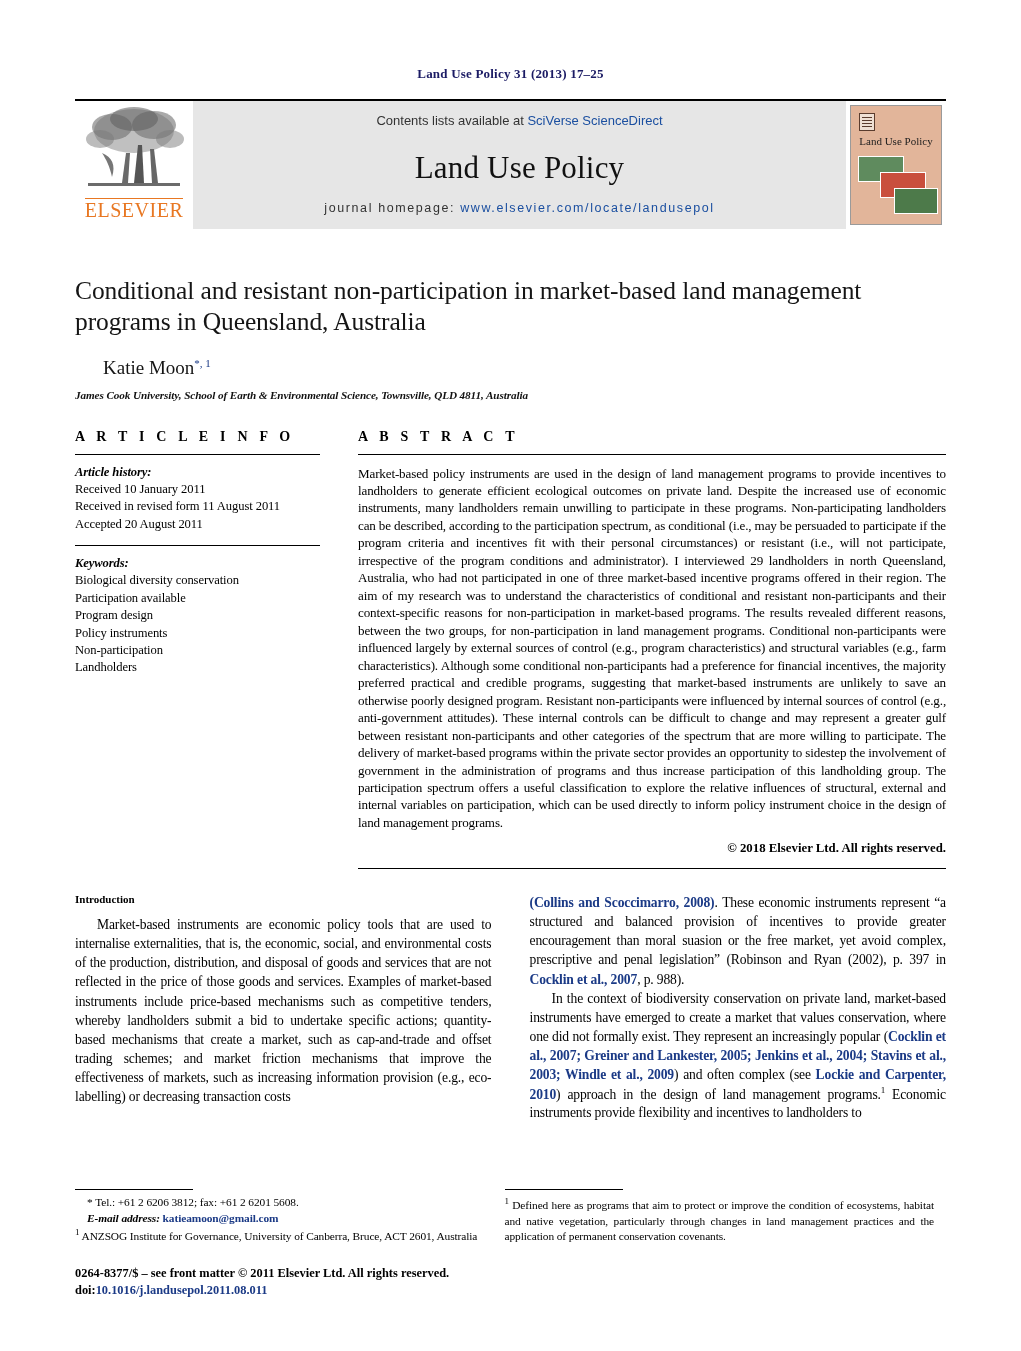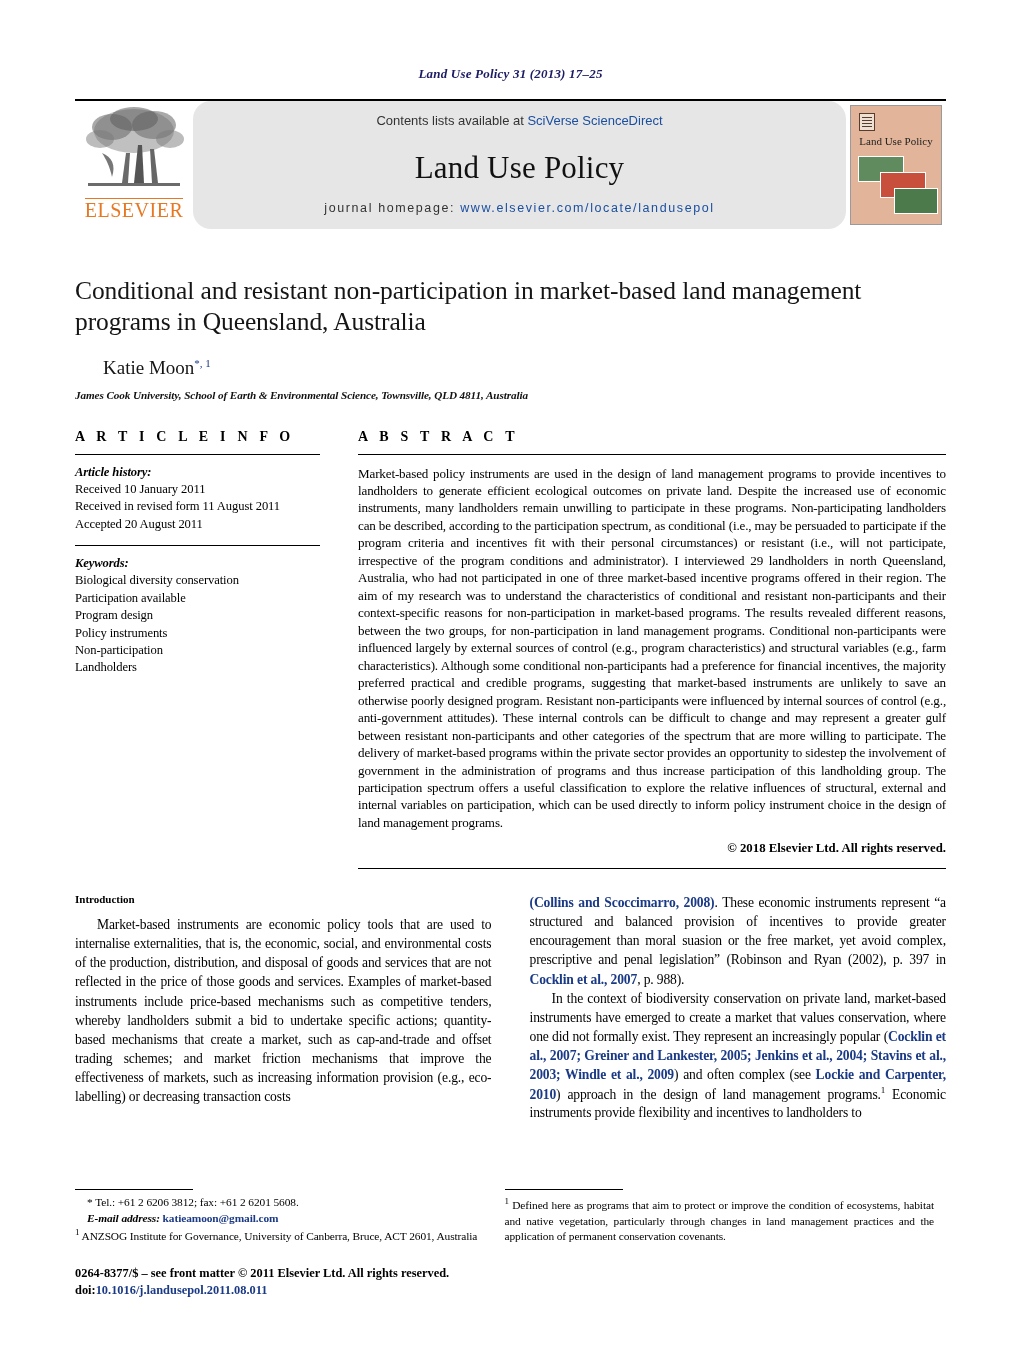--- a/index.html
+++ b/index.html
@@ -25,21 +25,20 @@
 
   
   .running-head {
     text-align: center;
     font-family: "Liberation Serif", serif;
     font-weight: bold;
     font-size: 13px;
     color: #1b1b64;
     padding-top: 66px;
     letter-spacing: 0.2px;
-    font-style: italic;
   }
 
   
   .masthead {
     margin-top: 17px;
     height: 128px;
     display: flex;
     align-items: stretch;
     border-top: 2.5px solid #000;
   }
@@ -68,21 +67,20 @@
   .journal-band {
     flex: 1 1 auto;
     background: #e6e6e6;
     display: flex;
     flex-direction: column;
     align-items: center;
     justify-content: flex-start;
     position: relative;
     padding-top: 12px;
     box-sizing: border-box;
-    border-radius: 18px;
   }
   .contents-line {
     font-family: "Liberation Sans", sans-serif;
     font-size: 13px;
     color: #333;
   }
   .contents-line .sd {
     color: #1b4fa0;
   }
   .journal-title {

